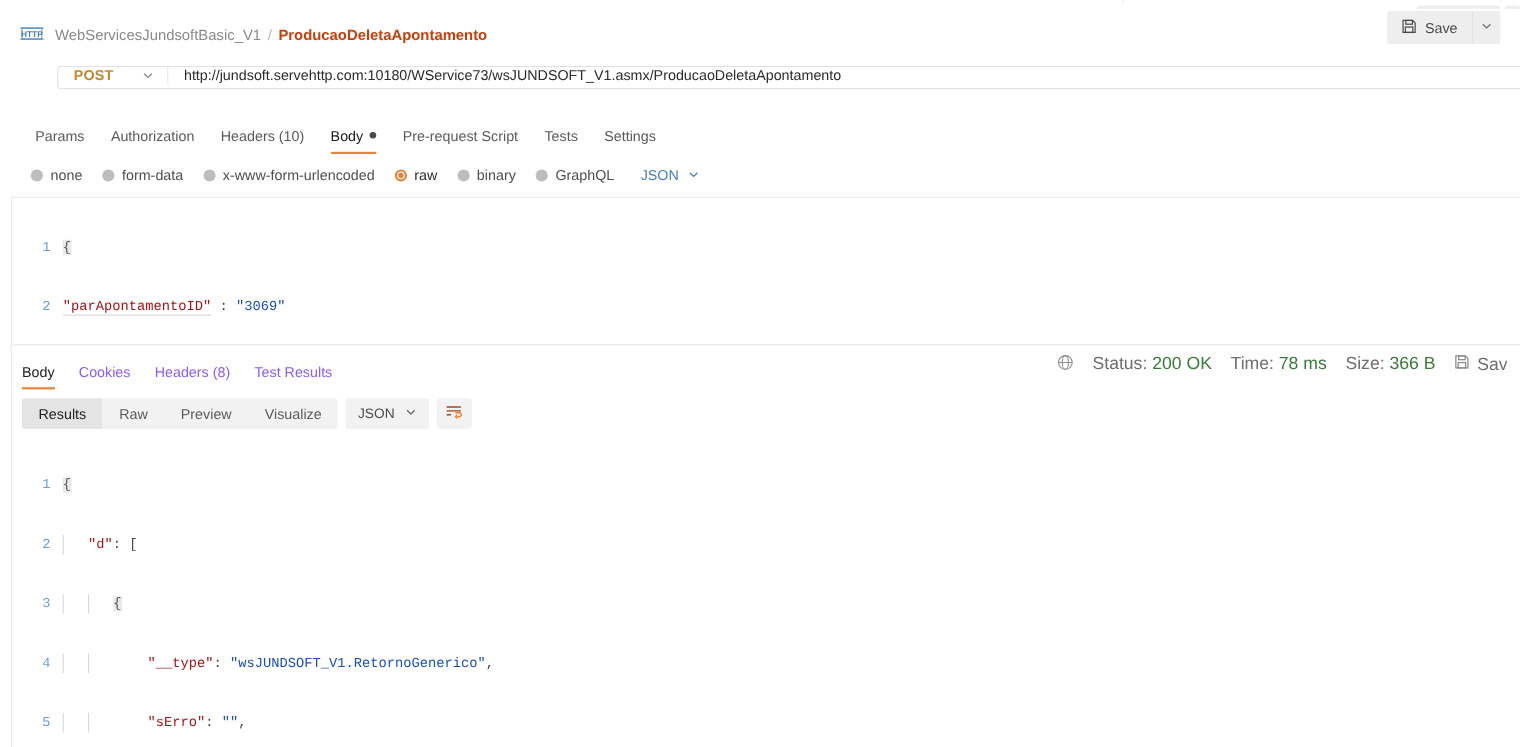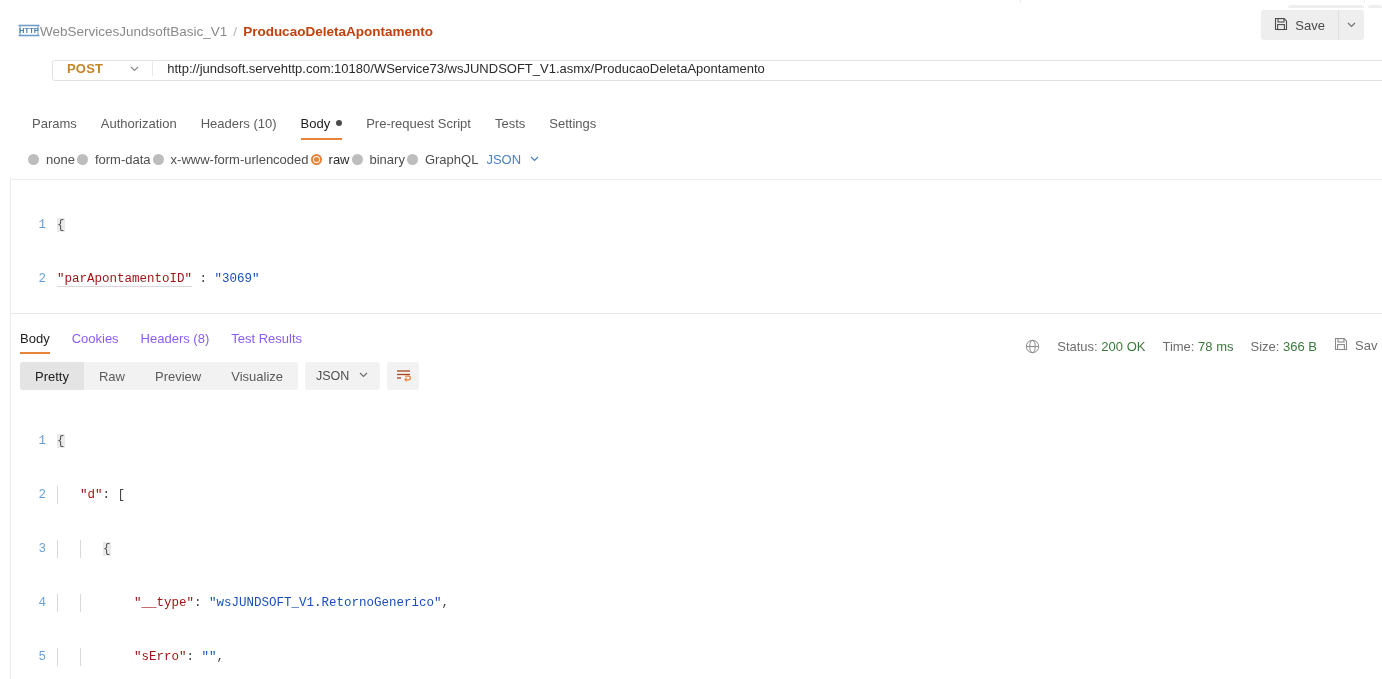--- a/index.html
+++ b/index.html
@@ -54,21 +54,21 @@
     position: absolute;
     top: 8px; left: 0; right: 0;
     height: 46px;
     display: flex;
     align-items: center;
     padding-left: 18px;
     background: #fff;
   }
   .http-icon {
     width: 22px; height: 20px;
-    margin-right: 0;
+    margin-right: 10px;
     flex: 0 0 auto;
     position: relative;
   }
   .breadcrumb {
     font-size: 13.5px;
     color: #6b6b6b;
     display: flex;
     align-items: center;
     gap: 6px;
     white-space: nowrap;
@@ -188,21 +188,21 @@
   }
 
   
   .bodytype-row {
     position: absolute;
     top: 146px; left: 0;
     width: 1382px; height: 26px;
     display: flex;
     align-items: center;
     padding-left: 28px;
-    gap: 2px;
+    gap: 18px;
   }
   .radio-opt {
     display: flex;
     align-items: center;
     gap: 7px;
     font-size: 13px;
     color: #4e4e4e;
     cursor: pointer;
     white-space: nowrap;
   }
@@ -310,25 +310,25 @@
     position: absolute;
     left: 0; right: 0; bottom: 0;
     height: 2px;
     background: #e8833a;
   }
   .resp-meta {
     position: absolute;
     right: 0; top: 322px;
     height: 32px;
     display: flex;
-    align-items: flex-end;
+    align-items: flex-start;
     gap: 17px;
-    font-size: 13px;
+    font-size: 16px;
     color: #6e6e6e;
-    padding-right: 0;
+    padding-right: 12px;
   }
   .meta-val { color: #3a7a3a; }
   .meta-item { white-space: nowrap; }
   .globe-icon { color: #8d8d8d; display: flex; align-items: center; }
   .resp-save {
     display: flex;
     align-items: center;
     gap: 7px;
     color: #6e6e6e;
     cursor: pointer;
@@ -577,21 +577,21 @@
           <rect x="4" y="1.6" width="6" height="3.4"></rect>
           <rect x="3.6" y="7.6" width="6.8" height="4.9"></rect>
         </svg>
       </span>
       <span>Sav</span>
     </span>
   </div>
 
   <div class="resp-toolbar">
     <div class="seg-group">
-      <button class="seg active">Pretty</button>
+      <button class="seg active">Results</button>
       <button class="seg">Raw</button>
       <button class="seg">Preview</button>
       <button class="seg">Visualize</button>
     </div>
     <div class="fmt-select">
       <span>JSON</span>
       <span>
         <svg width="11" height="11" viewBox="0 0 11 11" fill="none" stroke="#6e6e6e" stroke-width="1.2">
           <path d="M2 4l3.5 3.4L9 4"></path>
         </svg>

